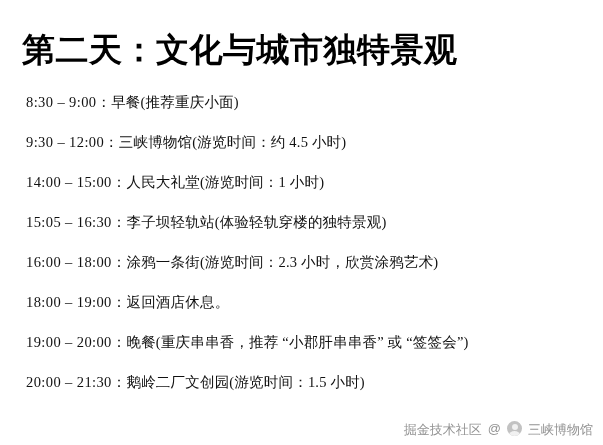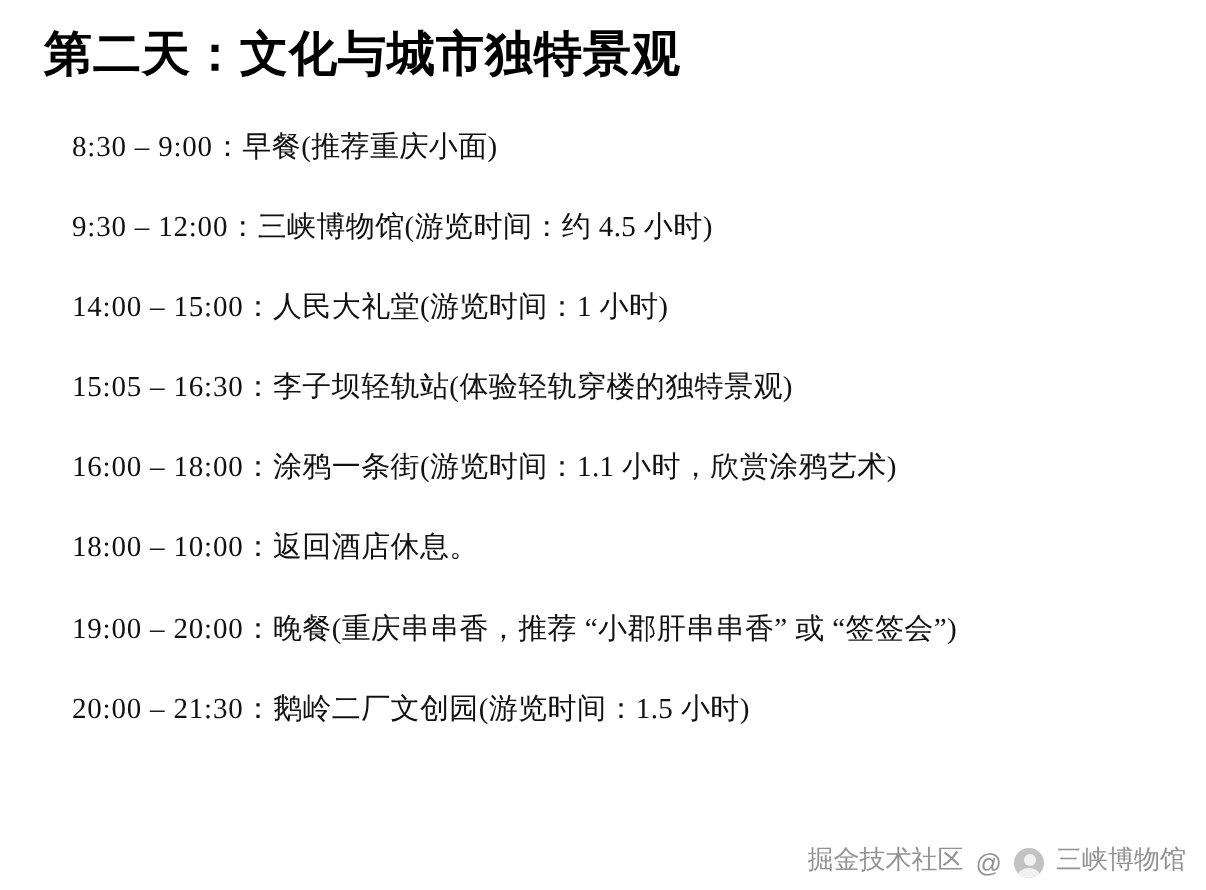--- a/index.html
+++ b/index.html
@@ -16,30 +16,30 @@
     position: relative;
   }
   .page {
     position: relative;
     width: 603px;
     height: 445px;
     box-sizing: border-box;
     padding: 14px 18px 0 18px;
   }
   .title {
-    font-size: 24px;
+    font-size: 33px;
     font-weight: bold;
     letter-spacing: 0.5px;
     line-height: 1.2;
-    margin: 0 0 22px 4px;
+    margin: 17px 0 22px 4px;
     color: #000000;
     white-space: nowrap;
   }
   .schedule {
-    margin: 14px;
+    margin: 4px;
     padding: 0;
     list-style: none;
   }
   .item {
     font-size: 14.5px;
     line-height: 1.25;
     margin: 0 0 22px 0;
     padding-left: 4px;
     white-space: nowrap;
     color: #111111;
@@ -52,21 +52,21 @@
     letter-spacing: 0.2px;
   }
   .item .desc {
     letter-spacing: 0.2px;
   }
   .watermark {
     position: absolute;
     right: 10px;
     bottom: 6px;
     display: flex;
-    align-items: flex-end;
+    align-items: flex-start;
     gap: 6px;
     font-family: "Liberation Sans", sans-serif;
     font-size: 13px;
     color: #8a8a8a;
     opacity: 0.92;
   }
   .watermark .wm-text {
     white-space: nowrap;
   }
   .wm-avatar {
@@ -122,24 +122,24 @@
     <li class="item">
       <span class="time">9:30 – 12:00</span><span class="sep">：</span><span class="desc">三峡博物馆(游览时间：约 4.5 小时)</span>
     </li>
     <li class="item">
       <span class="time">14:00 – 15:00</span><span class="sep">：</span><span class="desc">人民大礼堂(游览时间：1 小时)</span>
     </li>
     <li class="item">
       <span class="time">15:05 – 16:30</span><span class="sep">：</span><span class="desc">李子坝轻轨站(体验轻轨穿楼的独特景观)</span>
     </li>
     <li class="item">
-      <span class="time">16:00 – 18:00</span><span class="sep">：</span><span class="desc">涂鸦一条街(游览时间：1.1 小时，欣赏涂鸦艺术)</span>
+      <span class="time">16:00 – 18:00</span><span class="sep">：</span><span class="desc">涂鸦一条街(游览时间：2.3 小时，欣赏涂鸦艺术)</span>
     </li>
     <li class="item">
-      <span class="time">18:00 – 10:00</span><span class="sep">：</span><span class="desc">返回酒店休息。</span>
+      <span class="time">18:00 – 19:00</span><span class="sep">：</span><span class="desc">返回酒店休息。</span>
     </li>
     <li class="item">
       <span class="time">19:00 – 20:00</span><span class="sep">：</span><span class="desc">晚餐(重庆串串香，推荐 “小郡肝串串香” 或 “签签会”)</span>
     </li>
     <li class="item">
       <span class="time">20:00 – 21:30</span><span class="sep">：</span><span class="desc">鹅岭二厂文创园(游览时间：1.5 小时)</span>
     </li>
   </ul>
 
   <div class="fade-bottom"></div>

